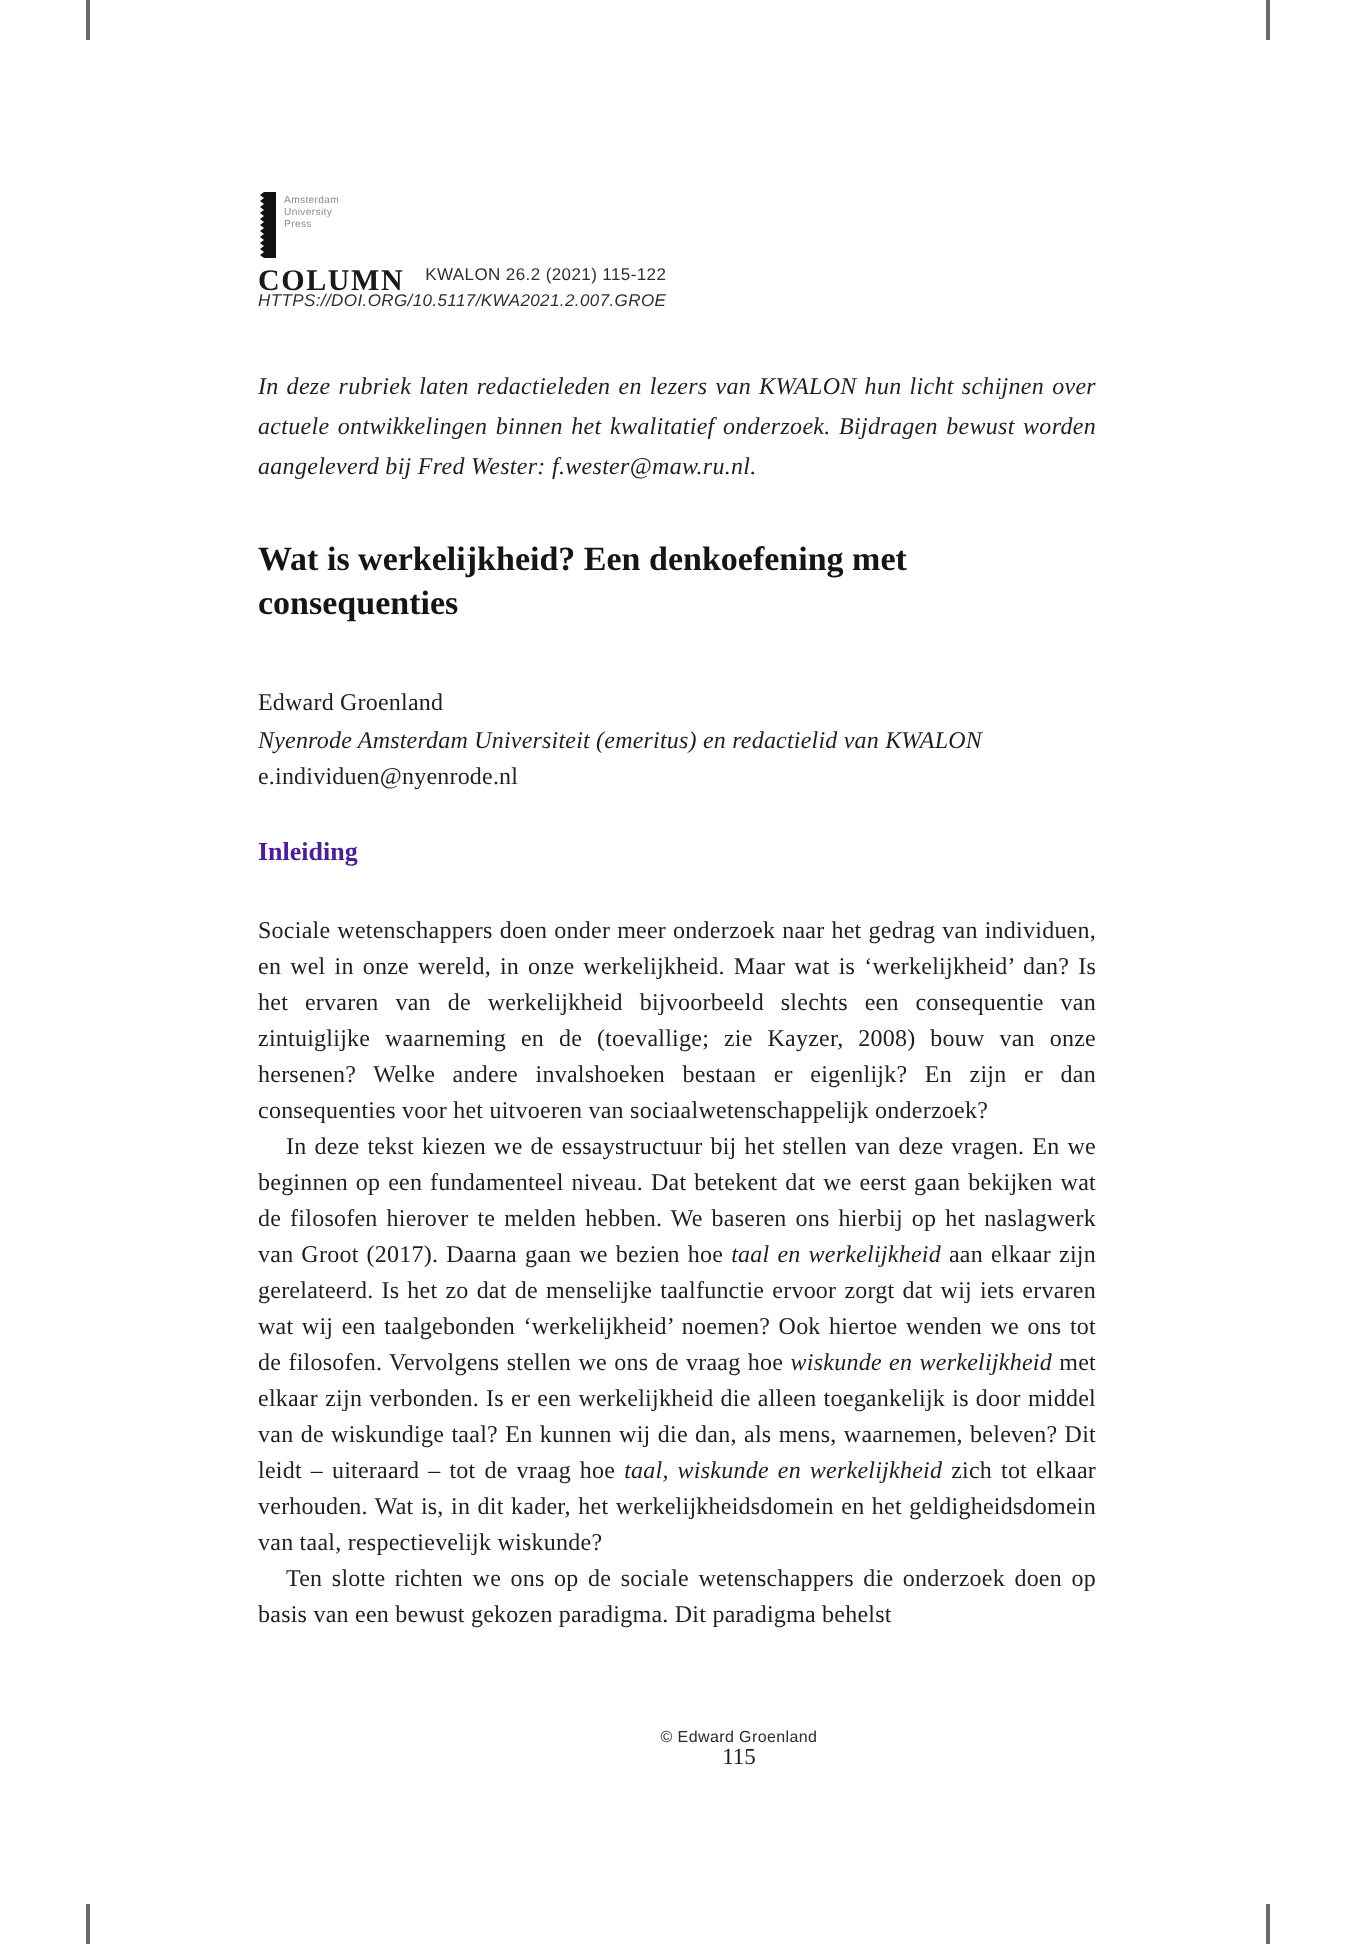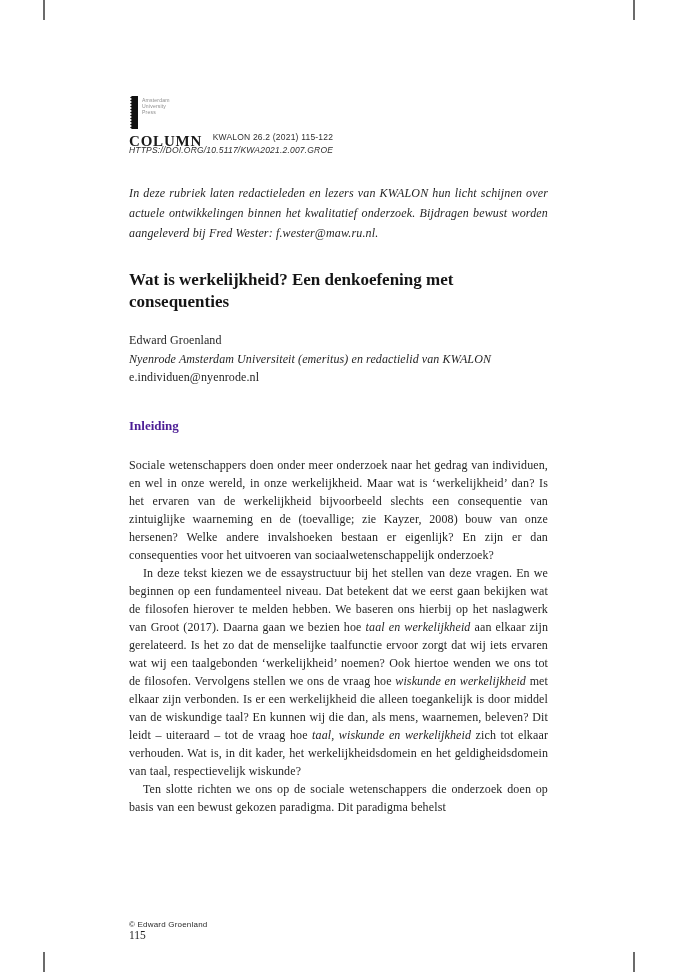--- a/index.html
+++ b/index.html
@@ -59,37 +59,37 @@
     text-align:justify;letter-spacing:0.15px;
   }
 
   
   .title{
     top:269px;margin:0;
     font-size:17px;line-height:22px;font-weight:bold;color:#151515;
   }
 
   
-  .author-block{top:331px;font-size:12px;line-height:18.5px;letter-spacing:0.1px;}
+  .author-block{top:342px;font-size:12px;line-height:18.5px;letter-spacing:0.1px;}
   .author-affiliation{font-style:italic;}
 
   
   .section-heading{
     top:417px;margin:0;
     font-size:13px;line-height:17px;font-weight:bold;color:#4c1d95;
   }
 
   
   .body-text{top:456px;font-size:12px;line-height:18px;text-align:justify;letter-spacing:0.12px;}
   .body-text p{margin:0;}
   .body-text p.indent{text-indent:14px;}
   .body-text .it{font-style:italic;}
 
   
-  .page-footer{top:920px;display:flex;justify-content:space-between;align-items:flex-start;}
+  .page-footer{top:864px;display:flex;justify-content:space-between;align-items:center;margin-left:31px;}
   .copyright{
     font-family:"Liberation Sans","DejaVu Sans",sans-serif;
     font-size:8px;letter-spacing:0.2px;color:#2a2a2a;
   }
   .page-number{font-size:11.5px;color:#1f1f1f;}
 </style>
 </head>
 <body>
 
 <div class="page">

